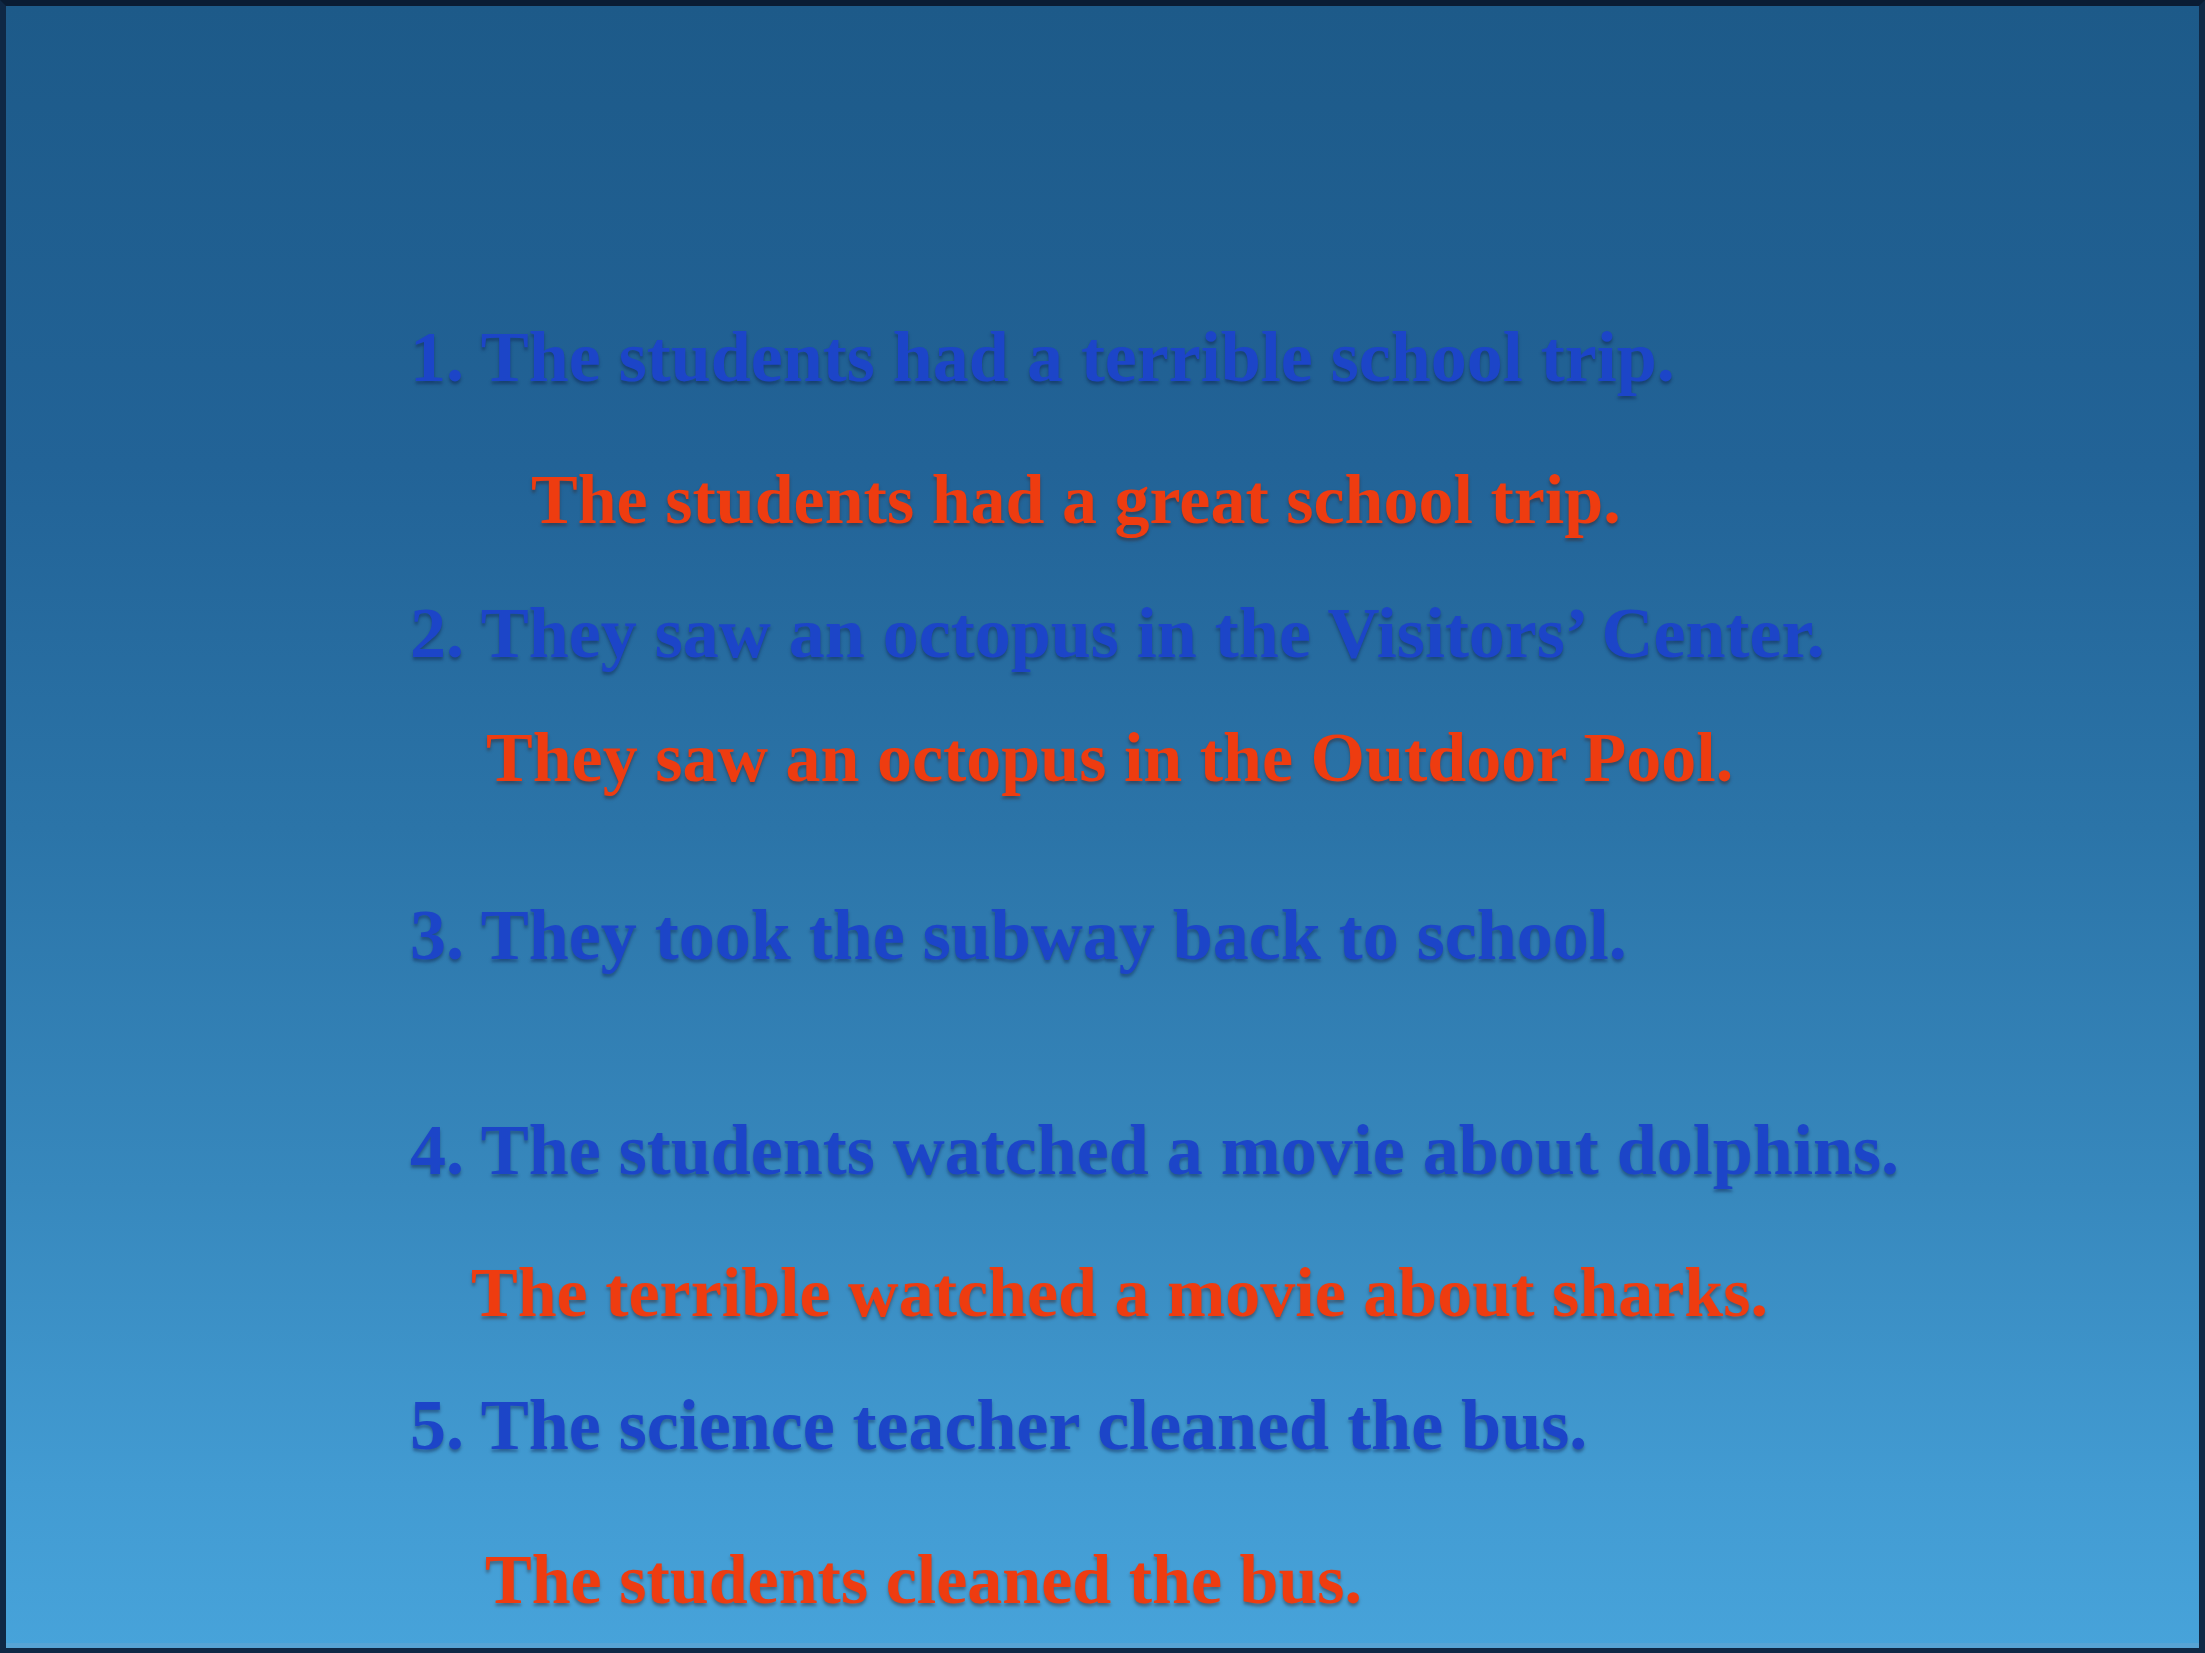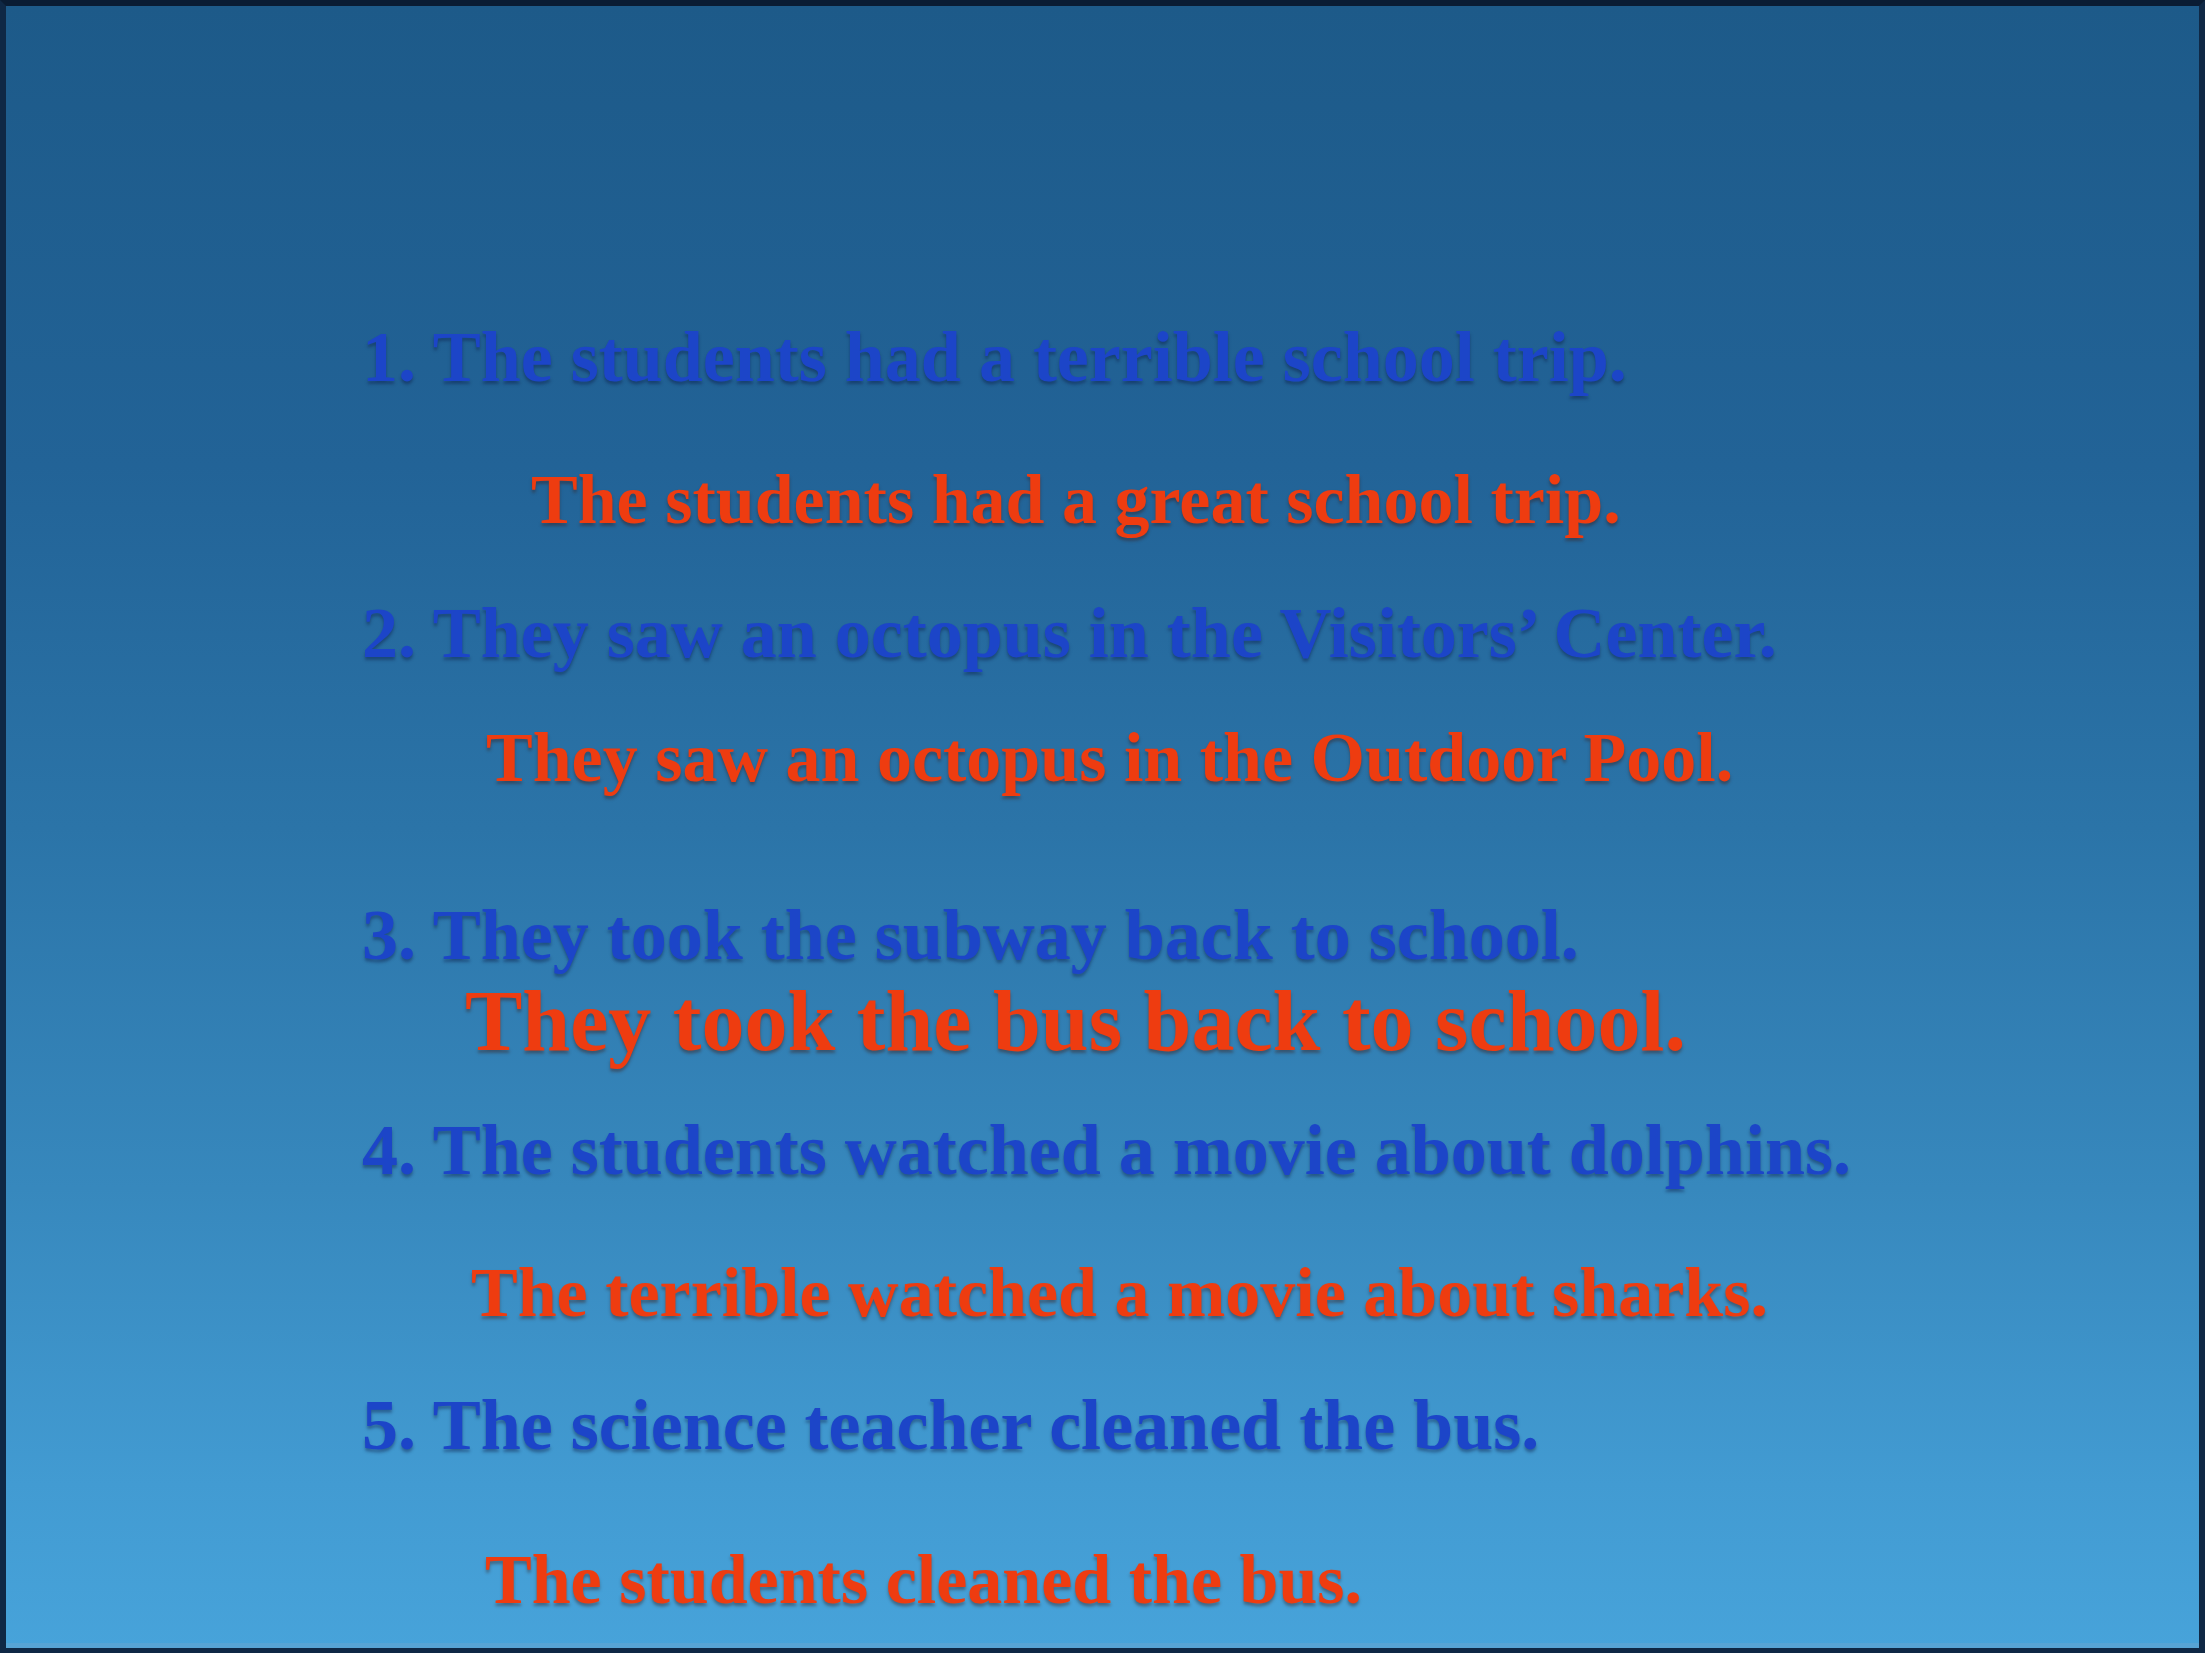--- a/index.html
+++ b/index.html
@@ -36,20 +36,21 @@
   }
   .line {
     position: absolute;
     white-space: nowrap;
     line-height: 1.15;
   }
   .statement {
     color: #1c45c8;
     font-size: 72px;
     text-shadow: 0 3.1px 3.1px rgba(10, 20, 60, 0.40);
+    margin-left: 48px;
   }
   .correction {
     color: #ee3c10;
     font-size: 70px;
     text-shadow: 0 3.1px 3.1px rgba(60, 20, 10, 0.40);
   }
   .correction.big {
     font-size: 86px;
   }
   
@@ -72,21 +73,20 @@
   <div class="line statement pos-s1">1. The students had a terrible school trip.</div>
 
   <div class="line correction pos-c1">The students had a great school trip.</div>
 
   <div class="line statement pos-s2">2. They saw an octopus in the Visitors’ Center.</div>
 
   <div class="line correction pos-c2">They saw an octopus in the Outdoor Pool.</div>
 
   <div class="line statement pos-s3">3. They took the subway back to school.</div>
 
-  <div class="line correction big pos-c3">They took the bus back to school.</div>
 
   <div class="line statement pos-s4">4. The students watched a movie about dolphins.</div>
 
   <div class="line correction pos-c4">The terrible watched a movie about sharks.</div>
 
   <div class="line statement pos-s5">5. The science teacher cleaned the bus.</div>
 
   <div class="line correction pos-c5">The students cleaned the bus.</div>
 
 </div>

